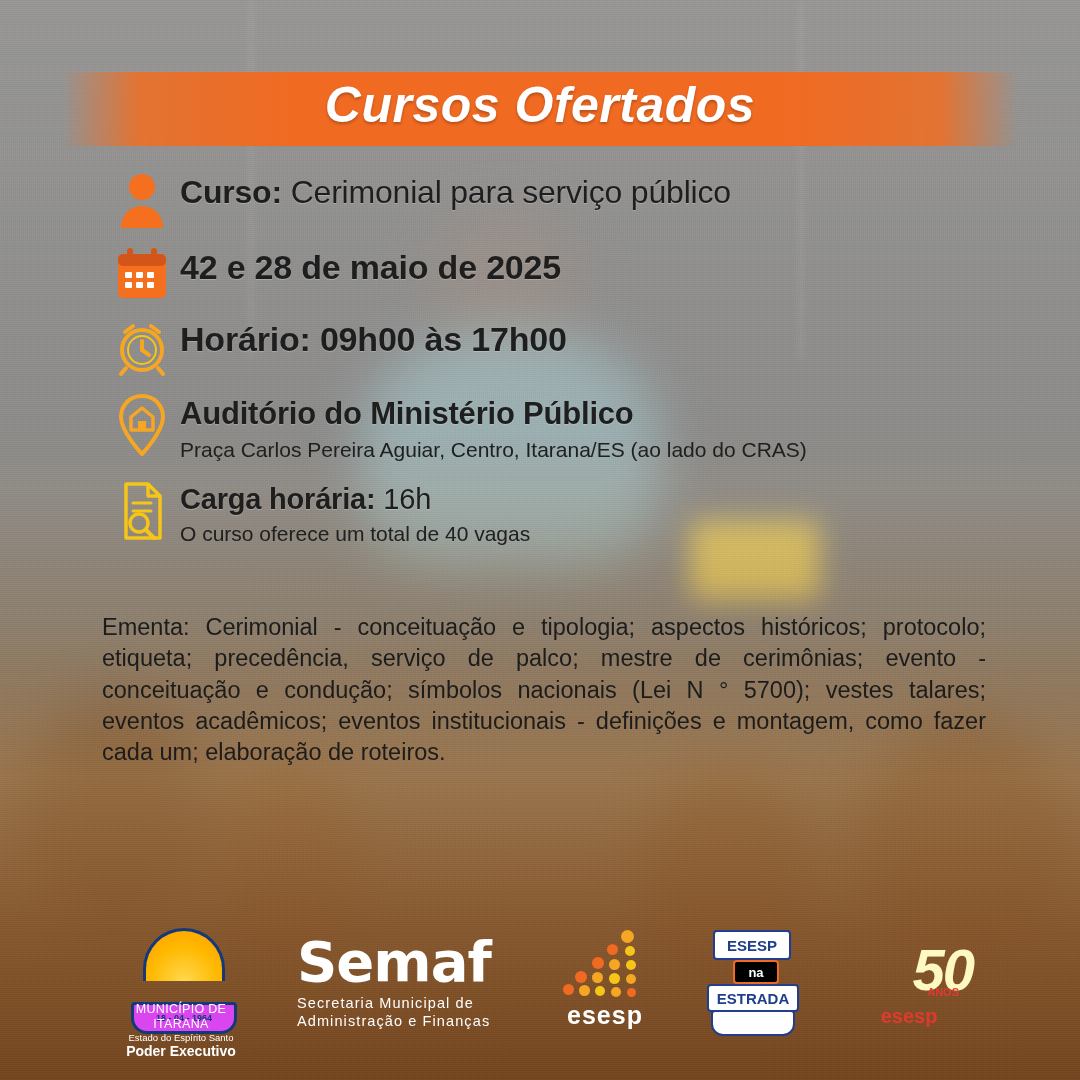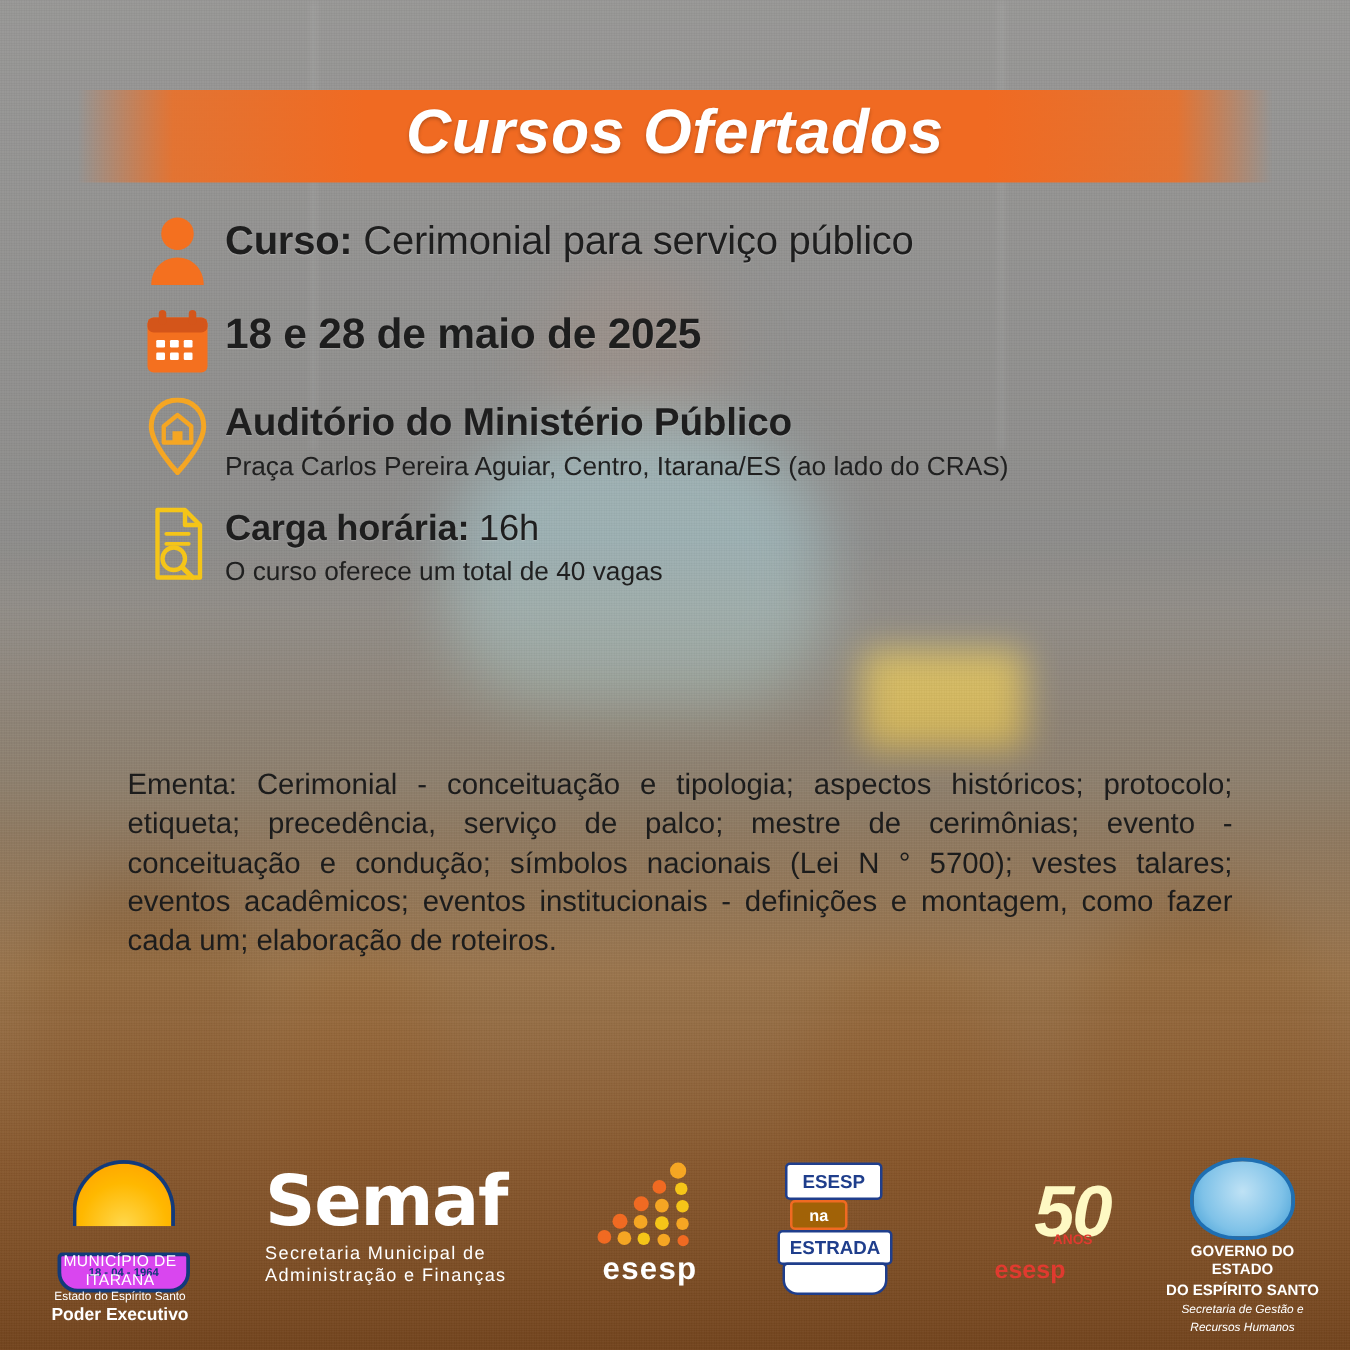--- a/index.html
+++ b/index.html
@@ -301,24 +301,38 @@
             <rect x="10" y="26" width="7" height="6" rx="1"></rect>
             <rect x="21" y="26" width="7" height="6" rx="1"></rect>
             <rect x="32" y="26" width="7" height="6" rx="1"></rect>
             <rect x="10" y="36" width="7" height="6" rx="1"></rect>
             <rect x="21" y="36" width="7" height="6" rx="1"></rect>
             <rect x="32" y="36" width="7" height="6" rx="1"></rect>
           </g>
         </svg>
       </div>
       <div class="text-cell">
-        <div class="line-main">18 e 28 de maio de 2025</div>
-      </div>
-    </div>
-
+        <div class="line-main">42 e 28 de maio de 2025</div>
+      </div>
+    </div>
+
+    <div class="row row-horario">
+      <div class="icon-cell">
+        <svg width="58" height="58" viewBox="0 0 58 58" aria-hidden="true">
+          <circle cx="29" cy="32" r="20" fill="none" stroke="#f5a623" stroke-width="4"></circle>
+          <circle cx="29" cy="32" r="14" fill="none" stroke="#f5c518" stroke-width="2"></circle>
+          <path d="M29 23v9l7 5" fill="none" stroke="#f5a623" stroke-width="4" stroke-linecap="round"></path>
+          <path d="M12 14l8-6M46 14l-8-6" stroke="#f5a623" stroke-width="4" stroke-linecap="round"></path>
+          <path d="M13 50l-5 6M45 50l5 6" stroke="#f5a623" stroke-width="4" stroke-linecap="round"></path>
+        </svg>
+      </div>
+      <div class="text-cell">
+        <div class="line-main"><span>Horário:</span> <span>09h00 às 17h00</span></div>
+      </div>
+    </div>
 
     <div class="row row-local">
       <div class="icon-cell">
         <svg width="50" height="62" viewBox="0 0 50 62" aria-hidden="true">
           <path d="M25 2C13 2 4 11 4 23c0 15 21 37 21 37s21-22 21-37C46 11 37 2 25 2z" fill="none" stroke="#f5a623" stroke-width="4"></path>
           <path d="M25 14l11 9v13H14V23z" fill="none" stroke="#f5a623" stroke-width="3.5" stroke-linejoin="round"></path>
           <rect x="21" y="27" width="8" height="9" fill="#f5a623"></rect>
         </svg>
       </div>
       <div class="text-cell">
@@ -388,34 +402,27 @@
         <span class="dot" style="left:20px;top:55px;width:11px;height:11px;background:#f5a623"></span>
         <span class="dot" style="left:36px;top:56px;width:10px;height:10px;background:#f5c518"></span>
         <span class="dot" style="left:52px;top:57px;width:10px;height:10px;background:#f5a623"></span>
         <span class="dot" style="left:68px;top:58px;width:9px;height:9px;background:#f06a22"></span>
       </div>
       <div class="esesp-word">esesp</div>
     </div>
 
     <div class="logo logo-estrada">
       <div class="estrada-plate" style="left:14px;top:2px;width:74px;height:26px;font-size:15px;">ESESP</div>
-      <div class="estrada-plate" style="left:18px;top:32px;width:42px;height:20px;font-size:13px;background:#a16207;color:#fff;border-color:#f06a22;">na</div>
+      <div class="estrada-plate" style="left:34px;top:32px;width:42px;height:20px;font-size:13px;background:#000000;color:#fff;border-color:#f06a22;">na</div>
       <div class="estrada-plate" style="left:8px;top:56px;width:88px;height:24px;font-size:15px;">ESTRADA</div>
       <div class="estrada-book"></div>
     </div>
 
     <div class="logo logo-50">
       <div class="fifty">50</div>
       <div class="fifty-anos">ANOS</div>
       <div class="fifty-esesp">esesp</div>
     </div>
 
-    <div class="logo logo-gov">
-      <div class="gov-crest"></div>
-      <div class="gov-l1">GOVERNO DO ESTADO</div>
-      <div class="gov-l1">DO ESPÍRITO SANTO</div>
-      <div class="gov-l2">Secretaria de Gestão e</div>
-      <div class="gov-l2">Recursos Humanos</div>
-    </div>
 
   </div>
 
 </div>
 
 </body></html>

